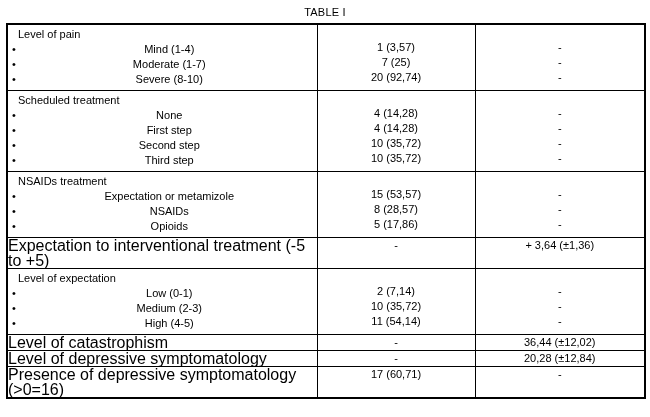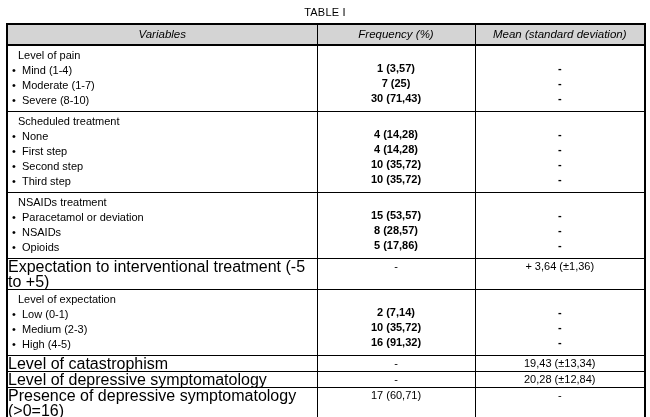--- a/index.html
+++ b/index.html
@@ -65,34 +65,34 @@
   ul.bullets {
     list-style: none;
     margin: 0;
     padding: 0 0 3px 0;
   }
   ul.bullets li {
     font-size: 11px;
     line-height: 15px;
     padding-left: 14px;
     position: relative;
+    text-align: center;
   }
   ul.bullets li::before {
     content: "\2022";
     position: absolute;
     left: 4px;
     top: 0;
     font-size: 11px;
   }
   .vals {
     text-align: center;
     font-size: 11px;
     line-height: 15px;
     padding: 2px 0 3px 0;
-    font-weight: bold;
   }
   .vals .spacer-title {
     display: block;
     height: 15px;
   }
   .vals div {
     height: 15px;
   }
   .single-row-label {
     font-size: 16px;
@@ -118,40 +118,35 @@
     <div class="caption-line1">TABLE I</div>
   </div>
 
   <table class="main">
     <colgroup>
       <col class="c1">
         <col class="c2">
         <col class="c3">
     </colgroup>
     <tbody>
-      <tr class="header">
-        <td>Variables</td>
-        <td>Frequency (%)</td>
-        <td>Mean (standard deviation)</td>
-      </tr>
 
       <tr>
         <td>
           <div class="group-title">Level of pain</div>
           <ul class="bullets">
             <li>Mind (1-4)</li>
             <li>Moderate (1-7)</li>
             <li>Severe (8-10)</li>
           </ul>
         </td>
         <td class="vals">
           <span class="spacer-title"></span>
           <div>1 (3,57)</div>
           <div>7 (25)</div>
-          <div>30 (71,43)</div>
+          <div>20 (92,74)</div>
         </td>
         <td class="vals">
           <span class="spacer-title"></span>
           <div>-</div>
           <div>-</div>
           <div>-</div>
         </td>
       </tr>
 
       <tr>
@@ -177,21 +172,21 @@
           <div>-</div>
           <div>-</div>
           <div>-</div>
         </td>
       </tr>
 
       <tr>
         <td>
           <div class="group-title">NSAIDs treatment</div>
           <ul class="bullets">
-            <li>Paracetamol or deviation</li>
+            <li>Expectation or metamizole</li>
             <li>NSAIDs</li>
             <li>Opioids</li>
           </ul>
         </td>
         <td class="vals">
           <span class="spacer-title"></span>
           <div>15 (53,57)</div>
           <div>8 (28,57)</div>
           <div>5 (17,86)</div>
         </td>
@@ -215,34 +210,34 @@
           <ul class="bullets">
             <li>Low (0-1)</li>
             <li>Medium (2-3)</li>
             <li>High (4-5)</li>
           </ul>
         </td>
         <td class="vals">
           <span class="spacer-title"></span>
           <div>2 (7,14)</div>
           <div>10 (35,72)</div>
-          <div>16 (91,32)</div>
+          <div>11 (54,14)</div>
         </td>
         <td class="vals">
           <span class="spacer-title"></span>
           <div>-</div>
           <div>-</div>
           <div>-</div>
         </td>
       </tr>
 
       <tr class="thickline">
         <td class="single-row-label">Level of catastrophism</td>
         <td class="single-row-val">-</td>
-        <td class="single-row-val">19,43 (±13,34)</td>
+        <td class="single-row-val">36,44 (±12,02)</td>
       </tr>
       <tr>
         <td class="single-row-label">Level of depressive symptomatology</td>
         <td class="single-row-val">-</td>
         <td class="single-row-val">20,28 (±12,84)</td>
       </tr>
       <tr>
         <td class="single-row-label">Presence of depressive symptomatology (&gt;0=16)</td>
         <td class="single-row-val">17 (60,71)</td>
         <td class="single-row-val">-</td>

